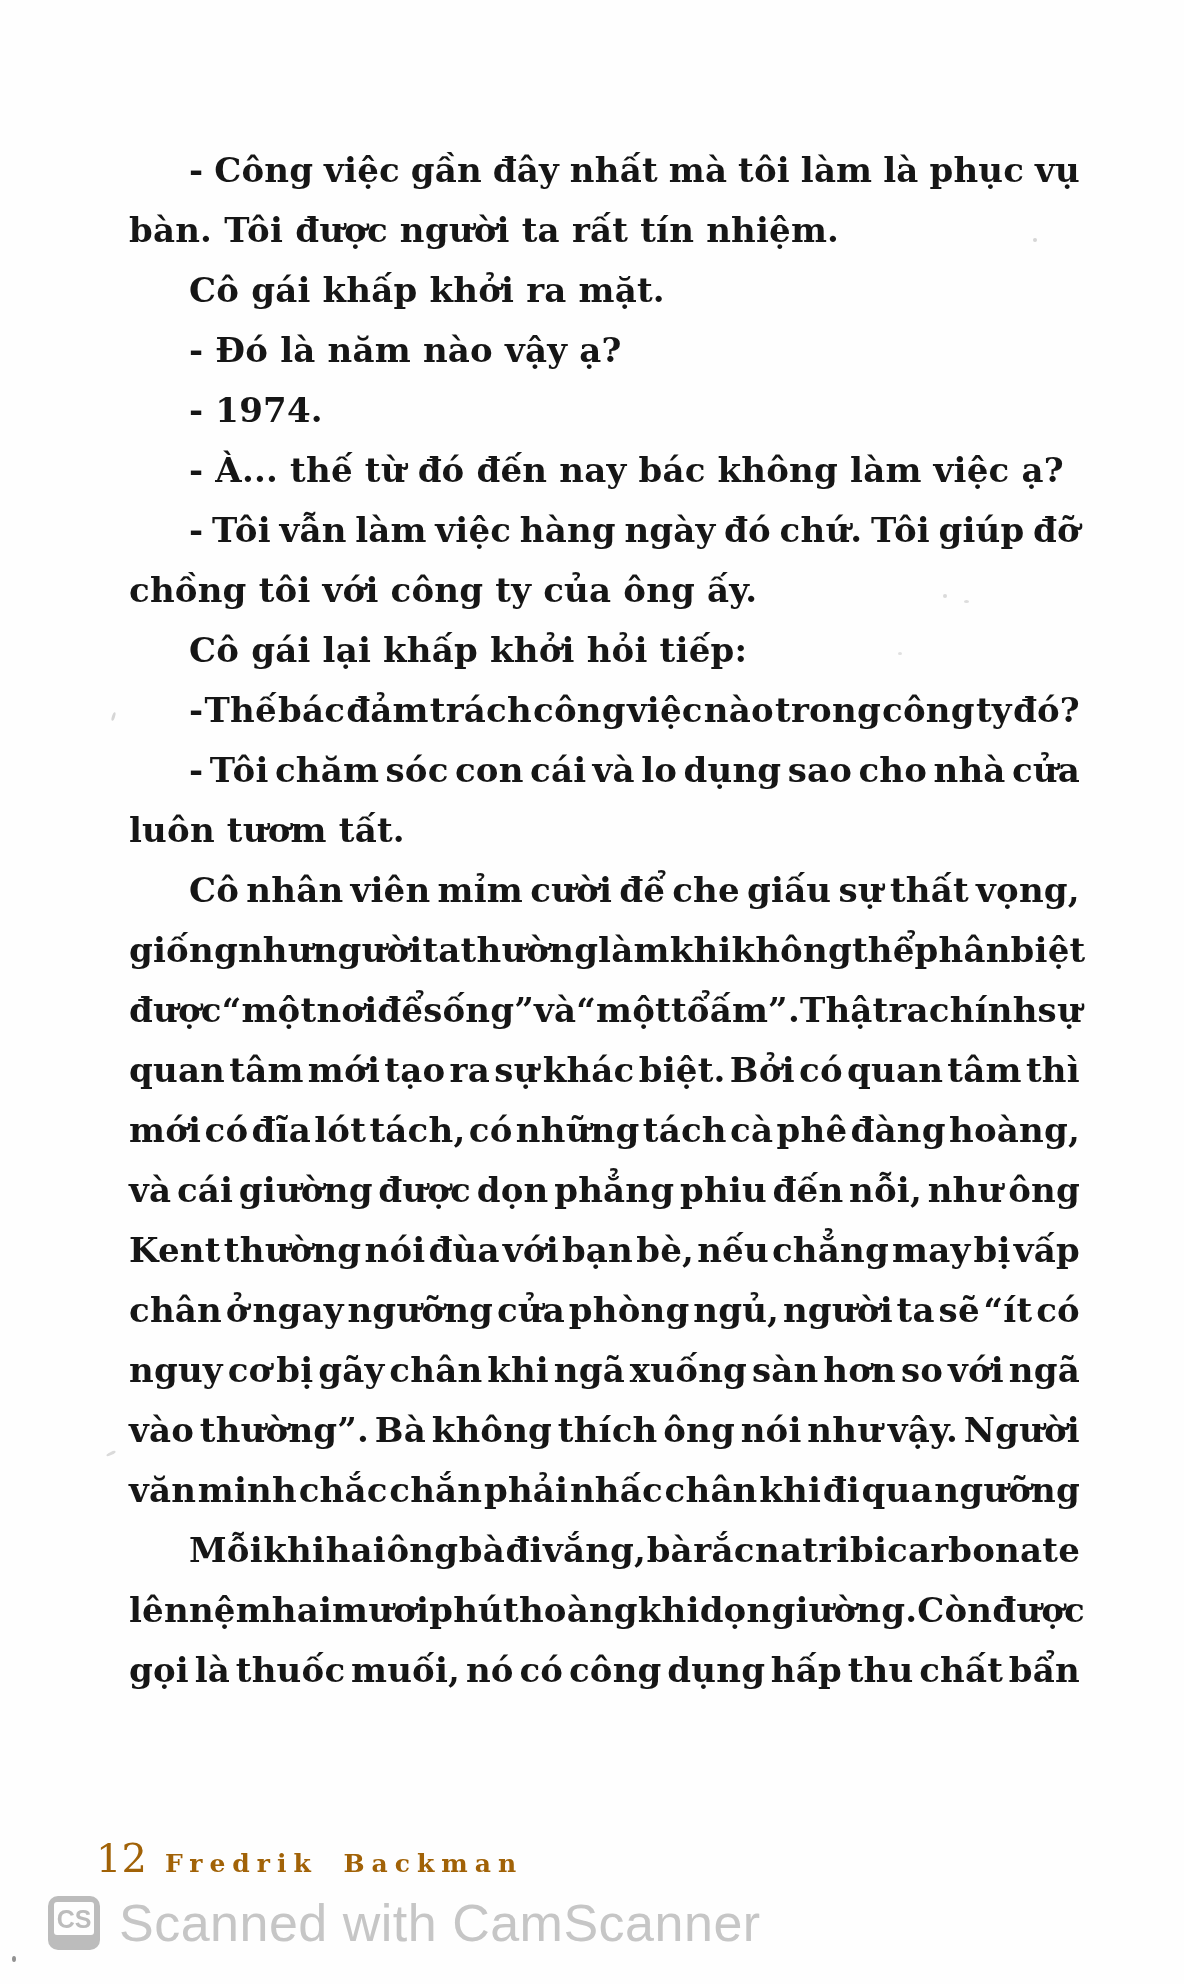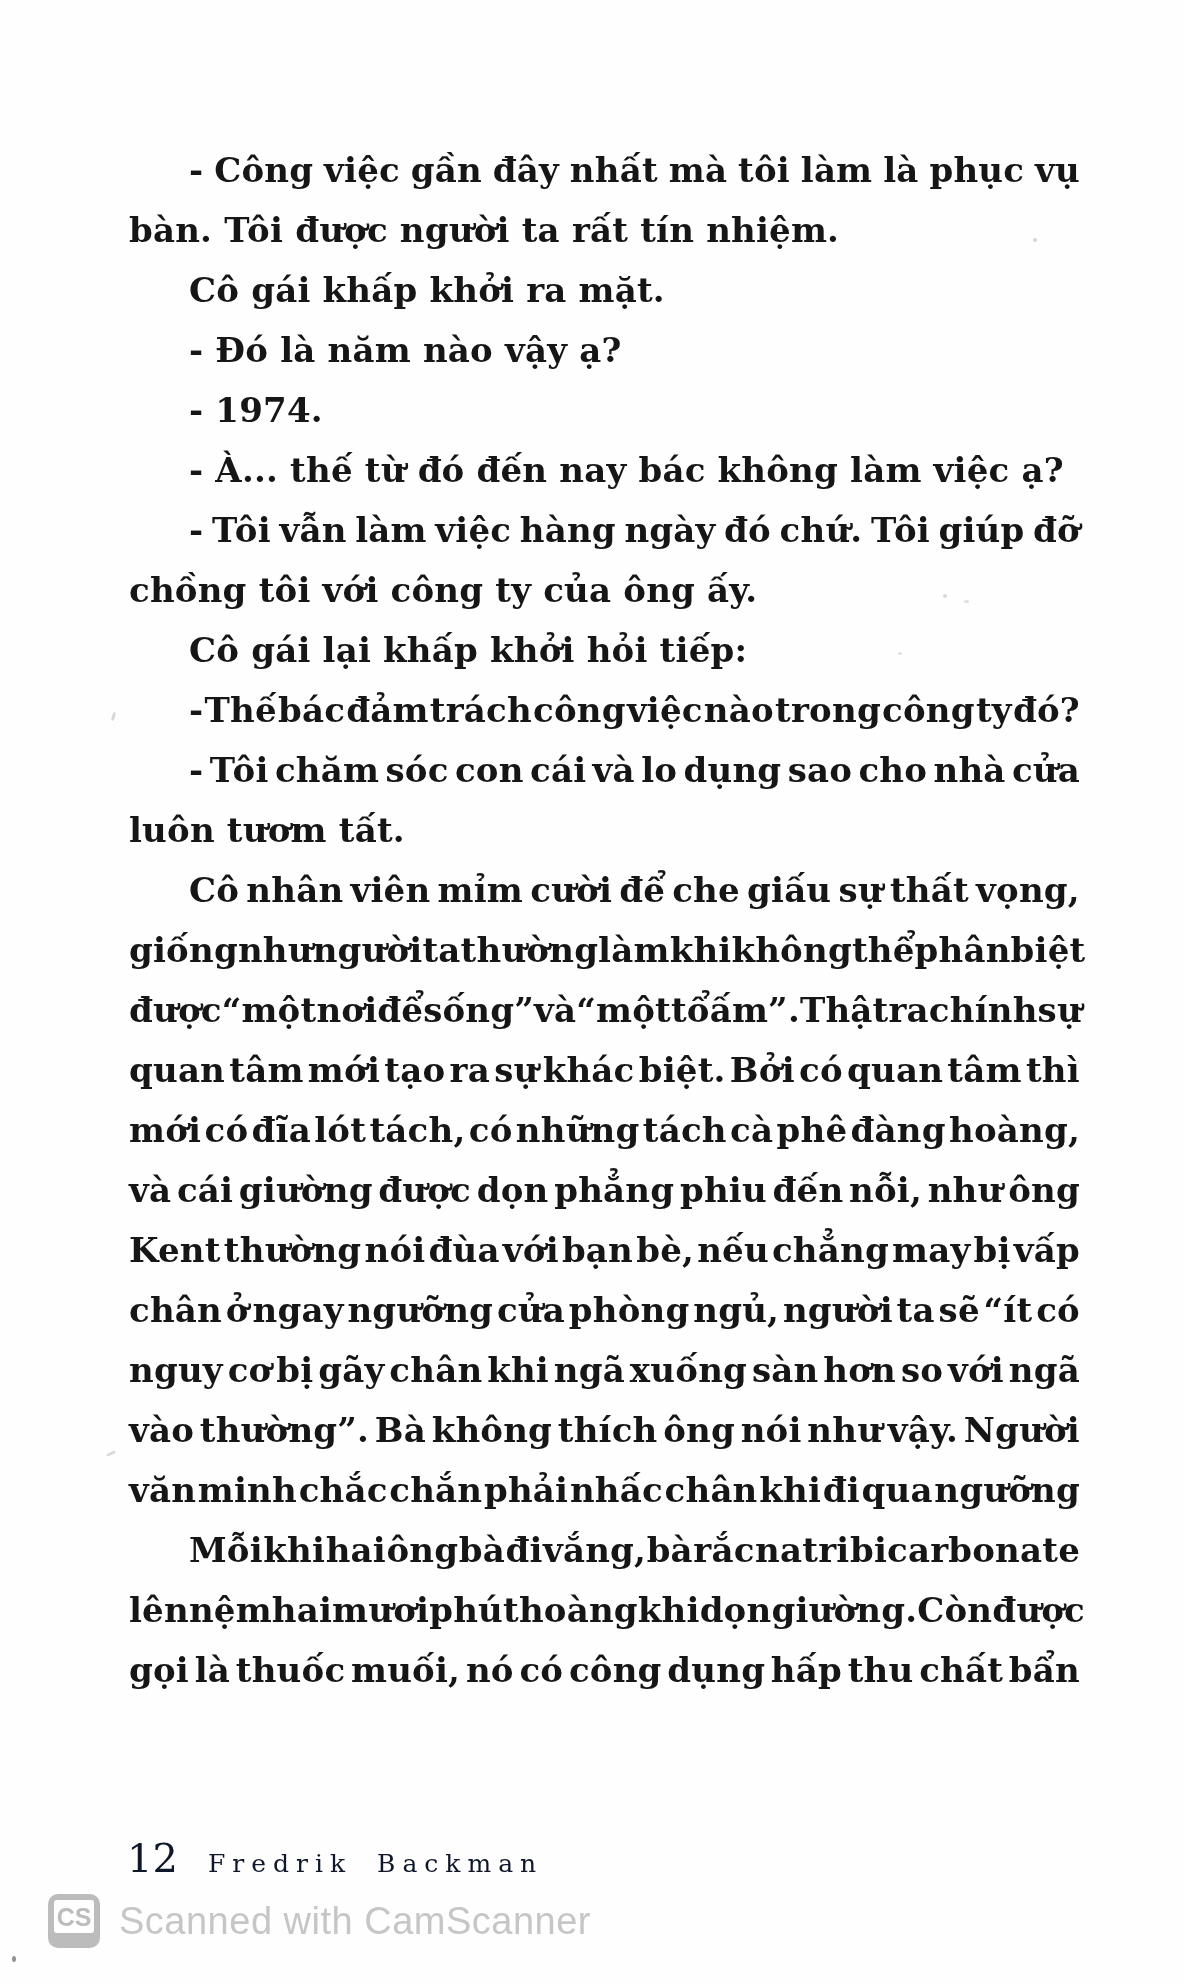--- a/index.html
+++ b/index.html
@@ -28,50 +28,49 @@
   }
   .line.indent { padding-left: 60px; }
   .line.full {
     display: flex;
     justify-content: space-between;
     white-space: normal;
   }
   .line.full span { white-space: nowrap; }
   .footer {
     position: absolute;
-    left: 127px;
+    left: 96px;
     top: 1838px;
     display: flex;
     align-items: baseline;
-    color: #0f172a;
-    gap: 12px;
+    color: #a16207;
   }
   .page-number {
     font-size: 40px;
     font-weight: 400;
     line-height: 40px;
   }
   .author-name {
     margin-left: 18px;
     font-size: 25px;
-    font-weight: 400;
+    font-weight: 700;
     letter-spacing: 7px;
     word-spacing: 10px;
   }
   .watermark {
     position: absolute;
     left: 47px;
     top: 1893px;
     display: flex;
     align-items: center;
   }
   .watermark-text {
     margin-left: 18px;
     font-family: "Liberation Sans", "DejaVu Sans", sans-serif;
-    font-size: 38px;
+    font-size: 52px;
     font-weight: 400;
     color: #c6c6c6;
     letter-spacing: 0.5px;
     text-align: center;
   }
   .cs-icon { display: block; }
   
   .speck {
     position: absolute;
     background: #b5b5b5;

